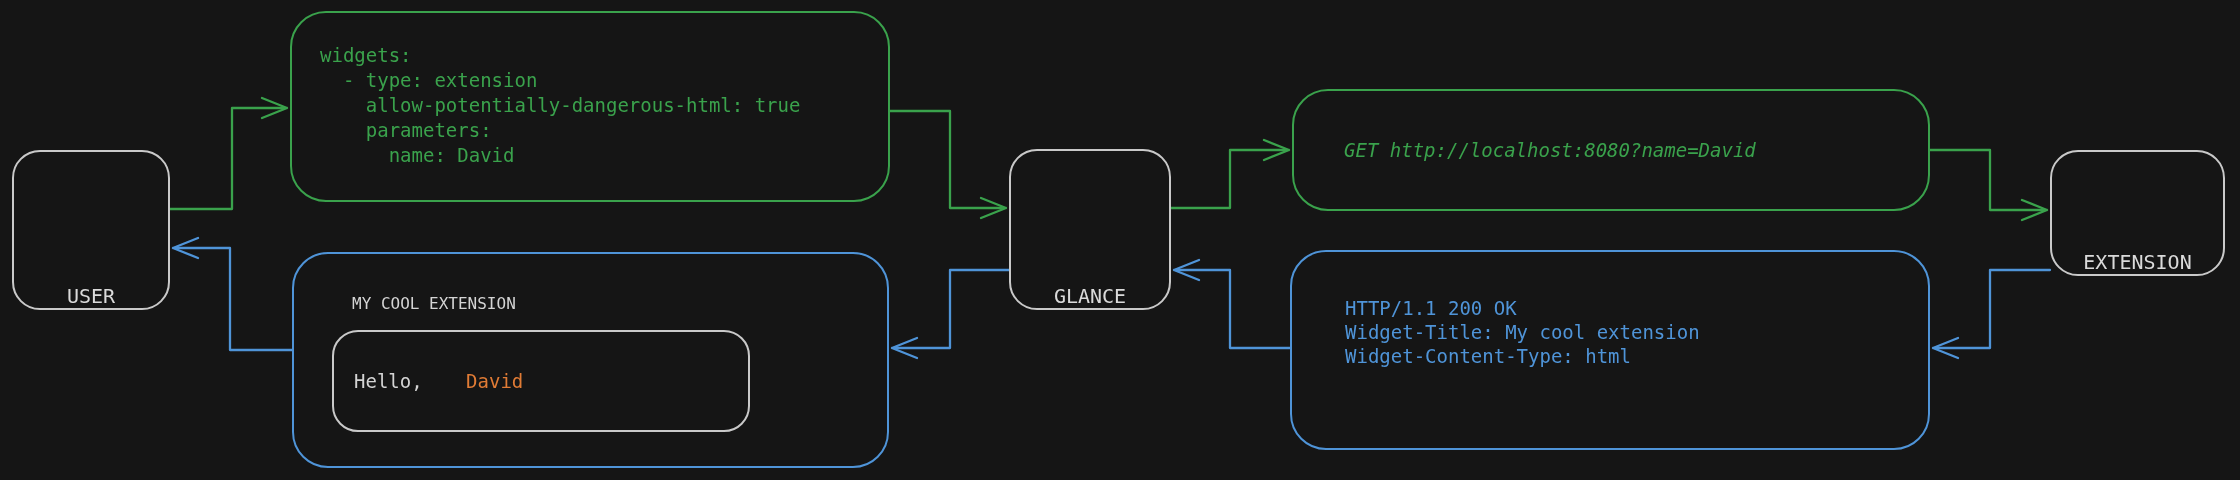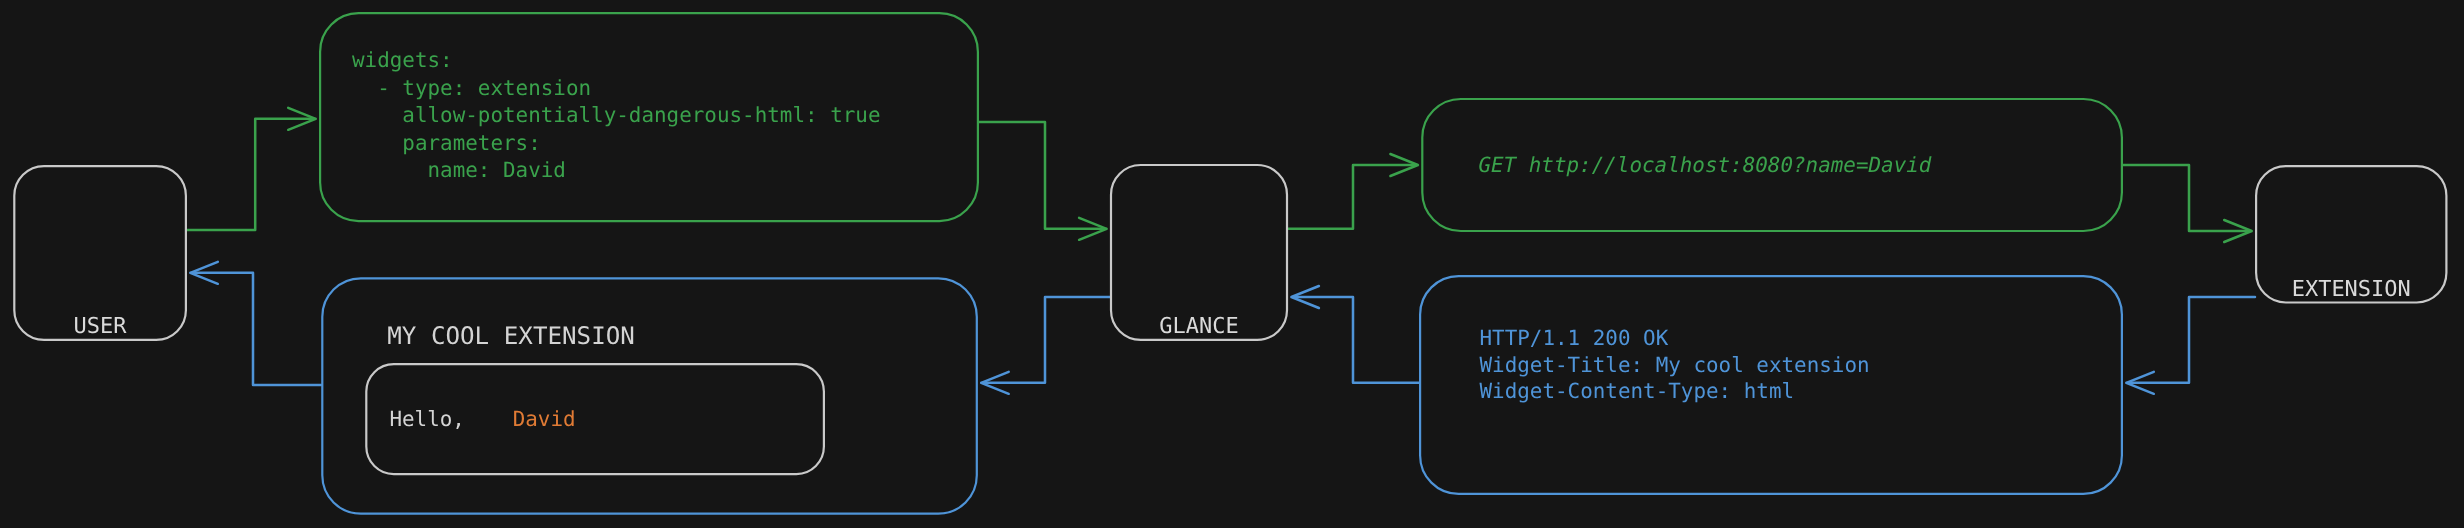--- a/index.html
+++ b/index.html
@@ -35,21 +35,21 @@
   #panel-request{left:1292px; top:89px; width:638px; height:122px; display:flex; align-items:center; padding-left:50px;font-style:italic;}
   #panel-response{left:1290px; top:250px; width:640px; height:200px; padding:44px 20px 0 53px;}
   #panel-widget{left:292px; top:252px; width:597px; height:216px;}
 
   .code-line{white-space:pre; font-size:19px; line-height:25px; min-height:25px;}
   .code-line.g{color:var(--green);}
   #panel-response .code-line{line-height:24px; min-height:24px; color:var(--blue);}
   #panel-request .code-line{color:var(--green);}
 
   #widget-title{
-    position:absolute; left:58px; top:40px; color:#d4d4d4; font-size:22px; white-space:pre;
+    position:absolute; left:58px; top:40px; color:#d4d4d4; font-size:16px; white-space:pre;
   }
   #widget-inner{
     position:absolute; left:38px; top:76px; width:418px; height:102px;
     border:2px solid var(--border); border-radius:26px;
     display:flex; align-items:center; padding-left:20px;
     font-size:19px; color:#d4d4d4; white-space:pre;gap:32px;
   }
   #widget-inner .name{color:var(--orange);}
 </style>
 </head>

